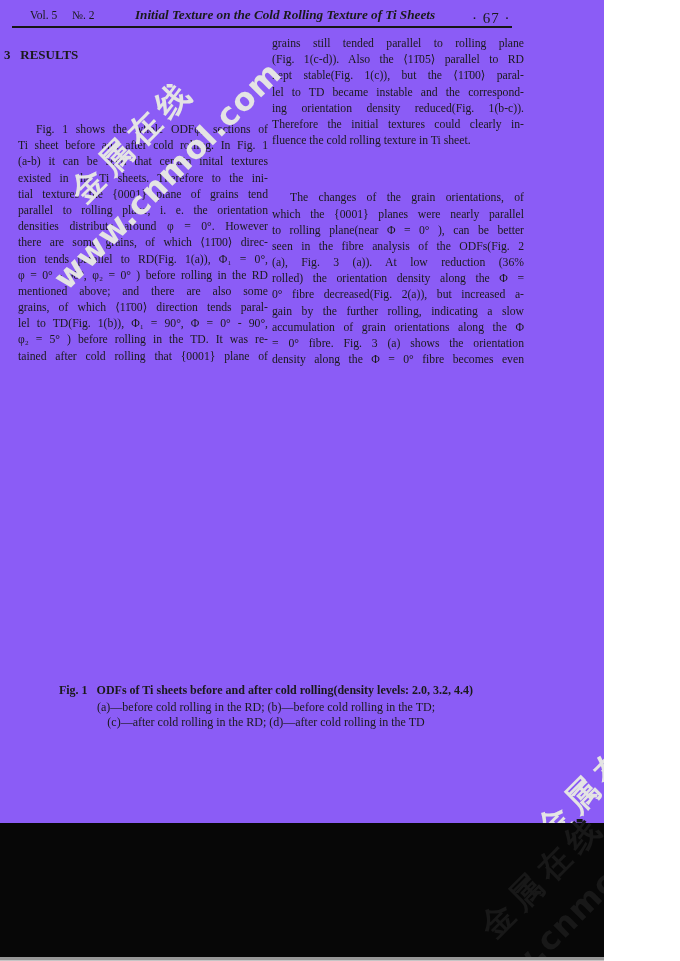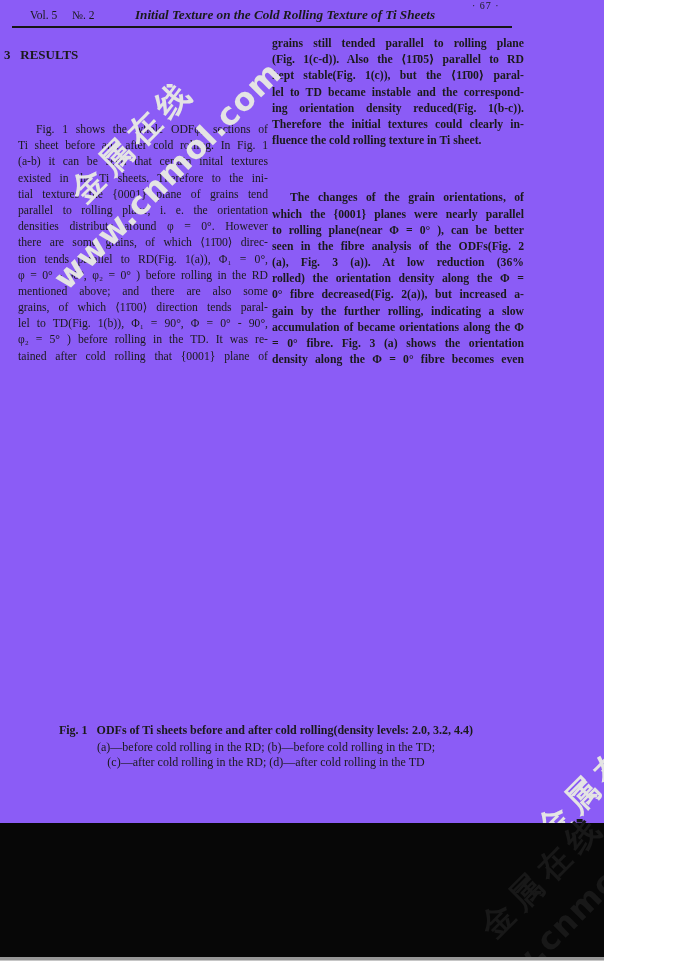--- a/index.html
+++ b/index.html
@@ -4,35 +4,35 @@
 <style>
   html,body{margin:0;padding:0;background:#ffffff;}
   #page{position:relative;width:604px;height:961px;background:#8b5cf6;overflow:hidden;
         font-family:"Liberation Serif","DejaVu Serif",serif;color:#1a1a1a;}
 
   
   .hdr-vol{position:absolute;left:30px;top:9px;font-size:11.5px;}
   .hdr-iss{position:absolute;left:72px;top:9px;font-size:11.5px;}
   .hdr-title{position:absolute;left:100px;top:7px;width:370px;text-align:center;
              font-size:13.2px;font-weight:bold;font-style:italic;}
-  .hdr-page{position:absolute;left:472px;top:0;font-size:10px;letter-spacing:1px;}
+  .hdr-page{position:absolute;left:472px;top:10px;font-size:15px;letter-spacing:1px;}
   .hdr-rule{position:absolute;left:12px;top:26px;width:500px;height:2px;background:#161616;}
 
   
   .sec-head{position:absolute;left:4px;top:47px;font-size:13px;font-weight:bold;white-space:pre;}
   .col{position:absolute;}
   #col-left{left:18px;top:81px;width:250px;}
-  #col-right{left:272px;top:36px;width:252px;font-weight:bold;}
+  #col-right{left:272px;top:36px;width:252px;}
   .tl{height:16.2px;line-height:16.2px;font-size:11.7px;white-space:nowrap;
       text-align:justify;text-align-last:justify;}
   .tl.in{text-indent:18px;margin-top:41px;}
   .tl.end{text-align-last:left;}
 
   
-  .figcap{position:absolute;left:16px;width:500px;text-align:center;margin-top:40px;}
+  .figcap{position:absolute;left:16px;width:500px;text-align:center;}
   #figcap-main{top:683px;font-size:12px;font-weight:bold;white-space:pre;}
   #figcap-s1{top:700px;font-size:12px;}
   #figcap-s2{top:715px;font-size:12px;}
 
   
   .wm{position:absolute;transform:translate(-50%,-50%) rotate(-45deg);
       font-family:"DejaVu Sans",sans-serif;font-weight:bold;text-align:center;
       line-height:1.55;pointer-events:none;}
   .wm .l1{display:block;font-size:33px;letter-spacing:7px;}
   .wm .l2{display:block;font-size:32px;letter-spacing:1px;}
@@ -86,21 +86,21 @@
       <div class="tl">Therefore the initial textures could clearly in-</div>
       <div class="tl end">fluence the cold rolling texture in Ti sheet.</div>
       <div class="tl in">The changes of the grain orientations, of</div>
       <div class="tl">which the {0001} planes were nearly parallel</div>
       <div class="tl">to rolling plane(near Φ = 0° ), can be better</div>
       <div class="tl">seen in the fibre analysis of the ODFs(Fig. 2</div>
       <div class="tl">(a), Fig. 3 (a)). At low reduction (36%</div>
       <div class="tl">rolled) the orientation density along the Φ =</div>
       <div class="tl">0° fibre decreased(Fig. 2(a)), but increased a-</div>
       <div class="tl">gain by the further rolling, indicating a slow</div>
-      <div class="tl">accumulation of became orientations along the Φ</div>
+      <div class="tl">accumulation of grain orientations along the Φ</div>
       <div class="tl">= 0° fibre. Fig. 3 (a) shows the orientation</div>
       <div class="tl">density along the Φ = 0° fibre becomes even</div>
     </div>
 
   <div id="figure-area"></div>
 
   <div class="figcap" id="figcap-main">Fig. 1   ODFs of Ti sheets before and after cold rolling(density levels: 2.0, 3.2, 4.4)</div>
   <div class="figcap" id="figcap-s1">(a)—before cold rolling in the RD; (b)—before cold rolling in the TD;</div>
   <div class="figcap" id="figcap-s2">(c)—after cold rolling in the RD; (d)—after cold rolling in the TD</div>
 

